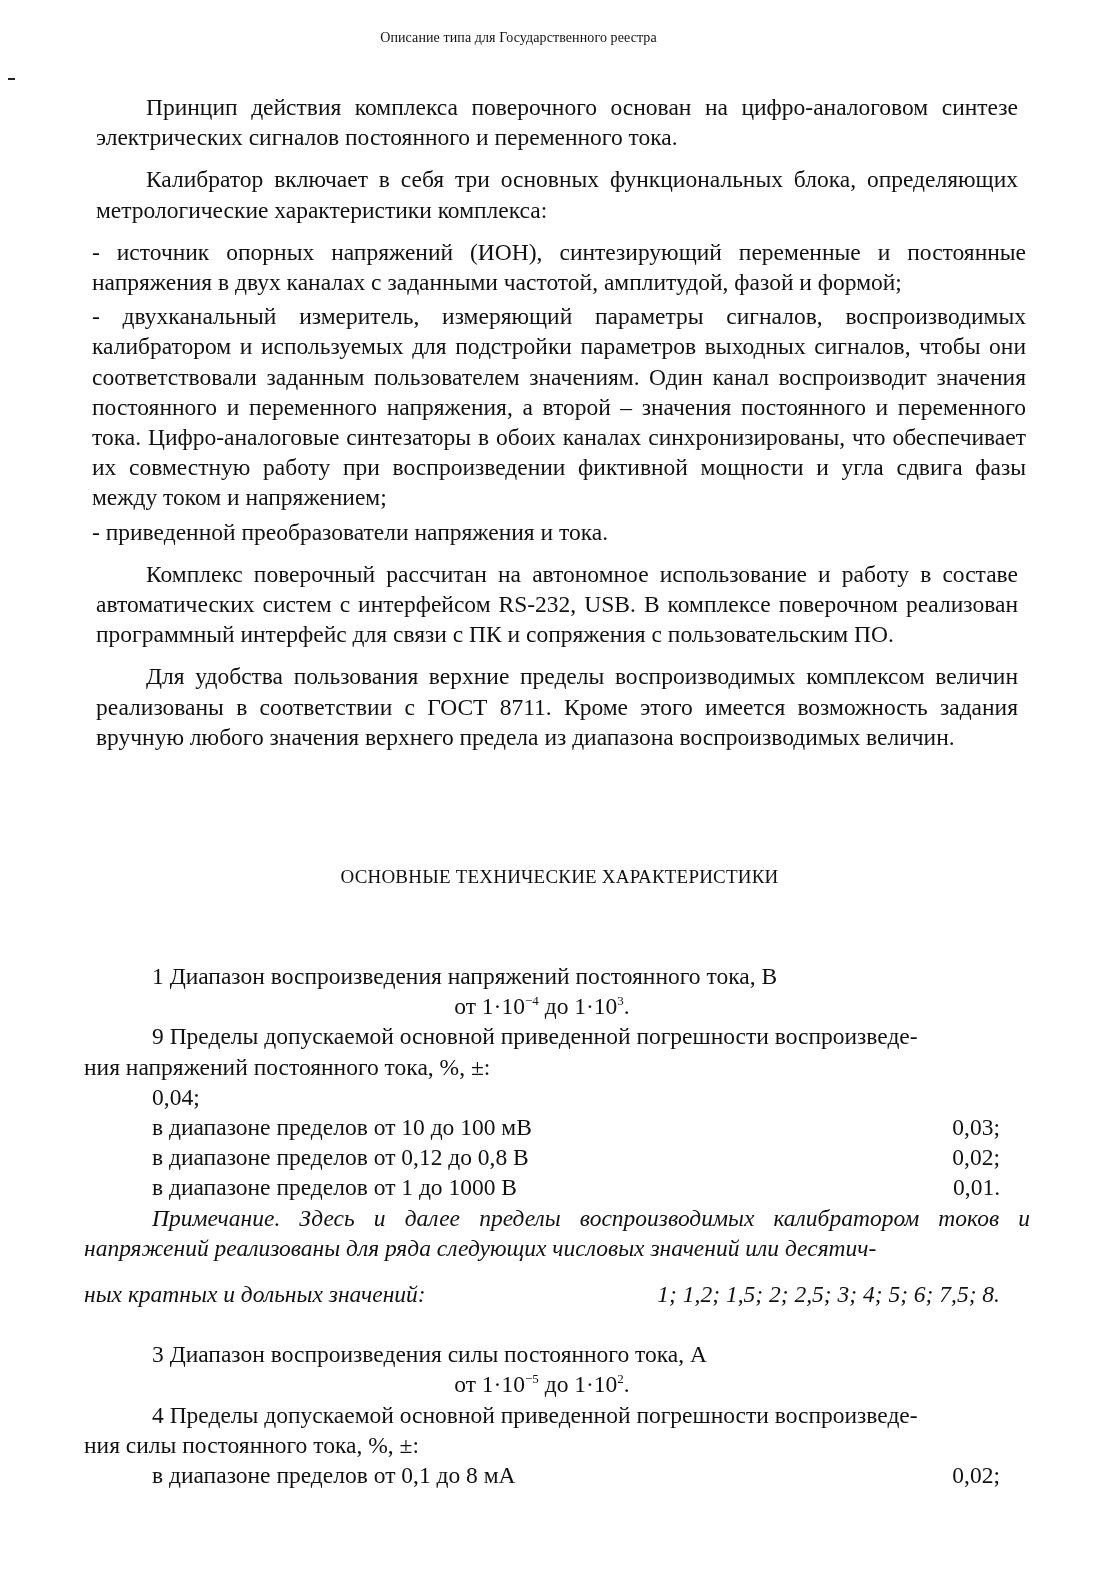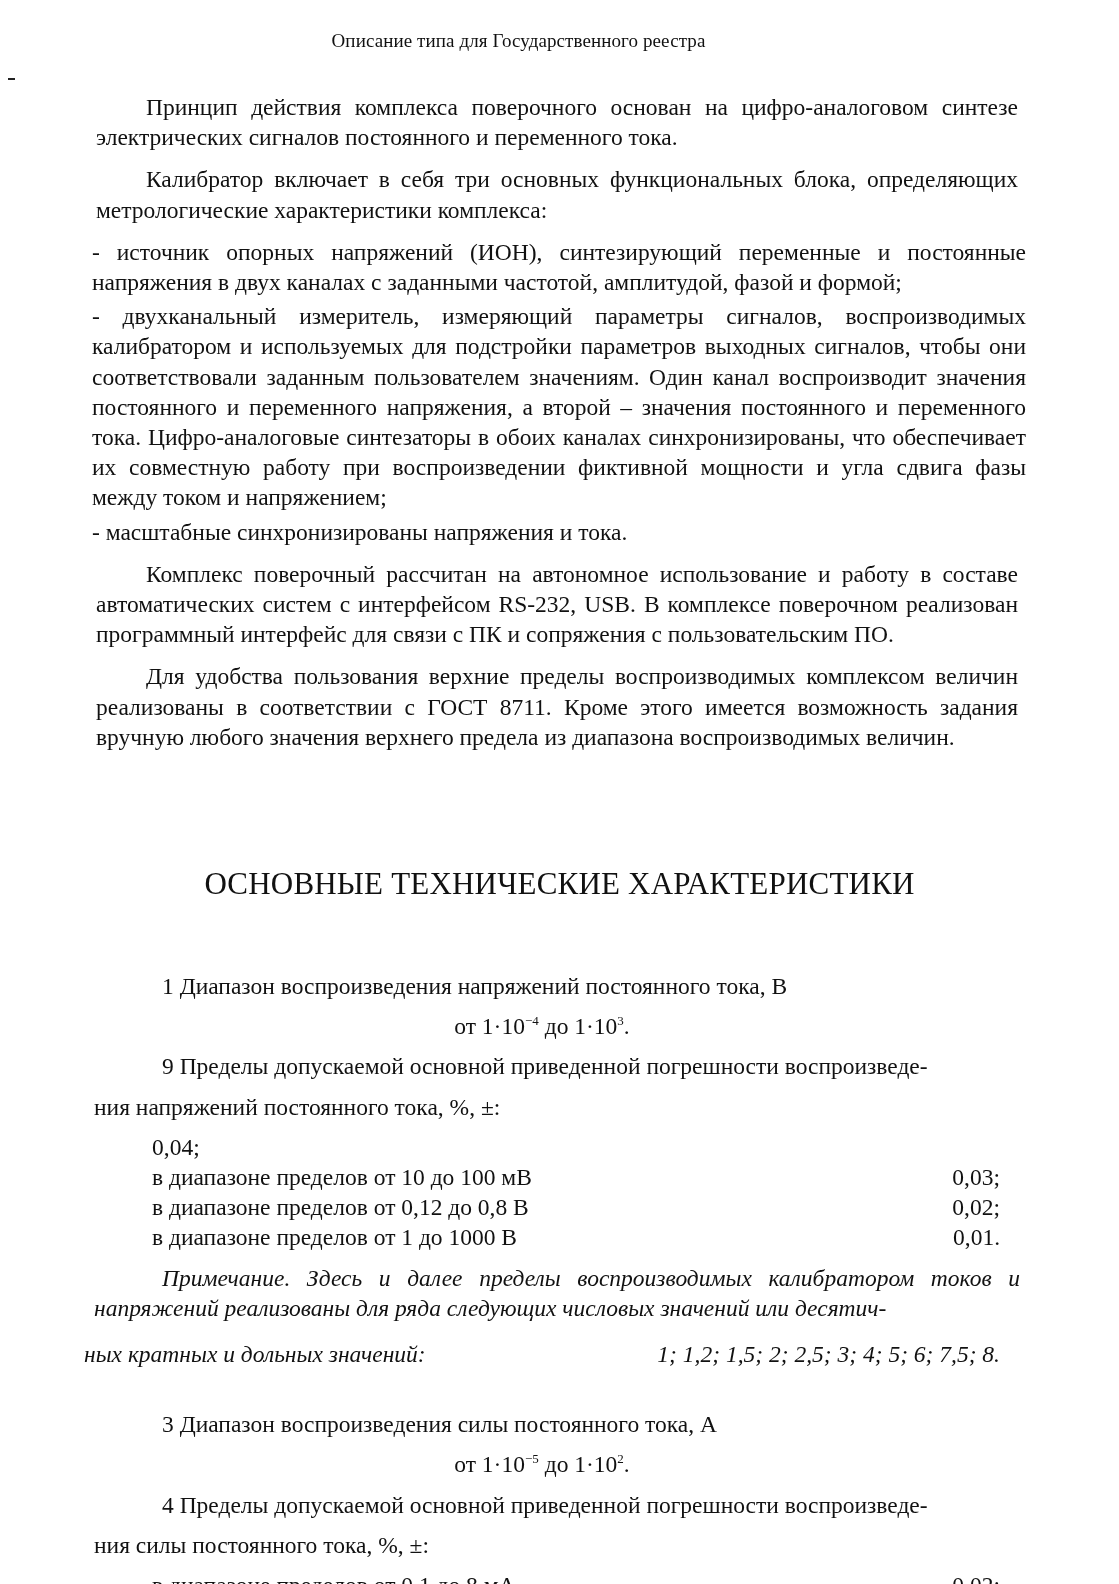--- a/index.html
+++ b/index.html
@@ -25,21 +25,21 @@
       left: 8px; top: 78px;
       width: 7px; height: 2px;
       background: #222;
     }
     .running-header {
       position: absolute;
       top: 30px;
       left: 0;
       width: 1037px;
       text-align: center;
-      font-size: 19px;
+      font-size: 14px;
       letter-spacing: 0.1px;
     }
     .body-text {
       position: absolute;
       left: 84px;
       width: 946px;
       font-size: 23.5px;
       line-height: 30.2px;
       text-align: justify;
     }
@@ -51,31 +51,31 @@
       margin: 4px;
       text-indent: 0;
       padding-left: 4px;
     }
     .section-title {
       position: absolute;
       top: 866px;
       left: 0;
       width: 1119px;
       text-align: center;
-      font-size: 31px;
+      font-size: 19px;
       letter-spacing: 0.2px;
     }
     .spec {
       position: absolute;
       left: 84px;
       width: 946px;
       font-size: 23.5px;
       line-height: 30.2px;
     }
-    .spec p { margin: 10px; }
+    .spec p { margin: 0; }
     .spec .indent { text-indent: 68px; }
     .spec .range-line {
       text-align: center;
       padding-right: 30px;
     }
     .row {
       display: flex;
       justify-content: space-between;
       padding-left: 68px;
       padding-right: 30px;
@@ -102,21 +102,21 @@
 
   <div class="scan-mark"></div>
 
   <div class="running-header">Описание типа для Государственного реестра</div>
 
   <div class="body-text" style="top:80px;">
     <p class="para">Принцип действия комплекса поверочного основан на цифро-аналоговом синтезе электрических сигналов постоянного и переменного тока.</p>
     <p class="para">Калибратор включает в себя три основных функциональных блока, определяющих метрологические характеристики комплекса:</p>
     <p class="bullet">- источник опорных напряжений (ИОН), синтезирующий переменные и постоянные напряжения в двух каналах с заданными частотой, амплитудой, фазой и формой;</p>
     <p class="bullet">- двухканальный измеритель, измеряющий параметры сигналов, воспроизводимых калибратором и используемых для подстройки параметров выходных сигналов, чтобы они соответствовали заданным пользователем значениям. Один канал воспроизводит значения постоянного и переменного напряжения, а второй – значения постоянного и переменного тока. Цифро-аналоговые синтезаторы в обоих каналах синхронизированы, что обеспечивает их совместную работу при воспроизведении фиктивной мощности и угла сдвига фазы между током и напряжением;</p>
-    <p class="bullet">- масштабные синхронизированы напряжения и тока.</p>
+    <p class="bullet">- приведенной преобразователи напряжения и тока.</p>
     <p class="para">Комплекс поверочный рассчитан на автономное использование и работу в составе автоматических систем с интерфейсом RS-232, USB. В комплексе поверочном реализован программный интерфейс для связи с ПК и сопряжения с пользовательским ПО.</p>
     <p class="para">Для удобства пользования верхние пределы воспроизводимых комплексом величин реализованы в соответствии с ГОСТ 8711. Кроме этого имеется возможность задания вручную любого значения верхнего предела из диапазона воспроизводимых величин.</p>
   </div>
 
   <div class="section-title">ОСНОВНЫЕ ТЕХНИЧЕСКИЕ ХАРАКТЕРИСТИКИ</div>
 
   <div class="spec" style="top:961px;">
 
     <p class="indent">1 Диапазон воспроизведения напряжений постоянного тока, В</p>
     <p class="range-line"><span>от 1·10</span><sup>−4</sup><span> до 1·10</span><sup>3</sup><span>.</span></p>

